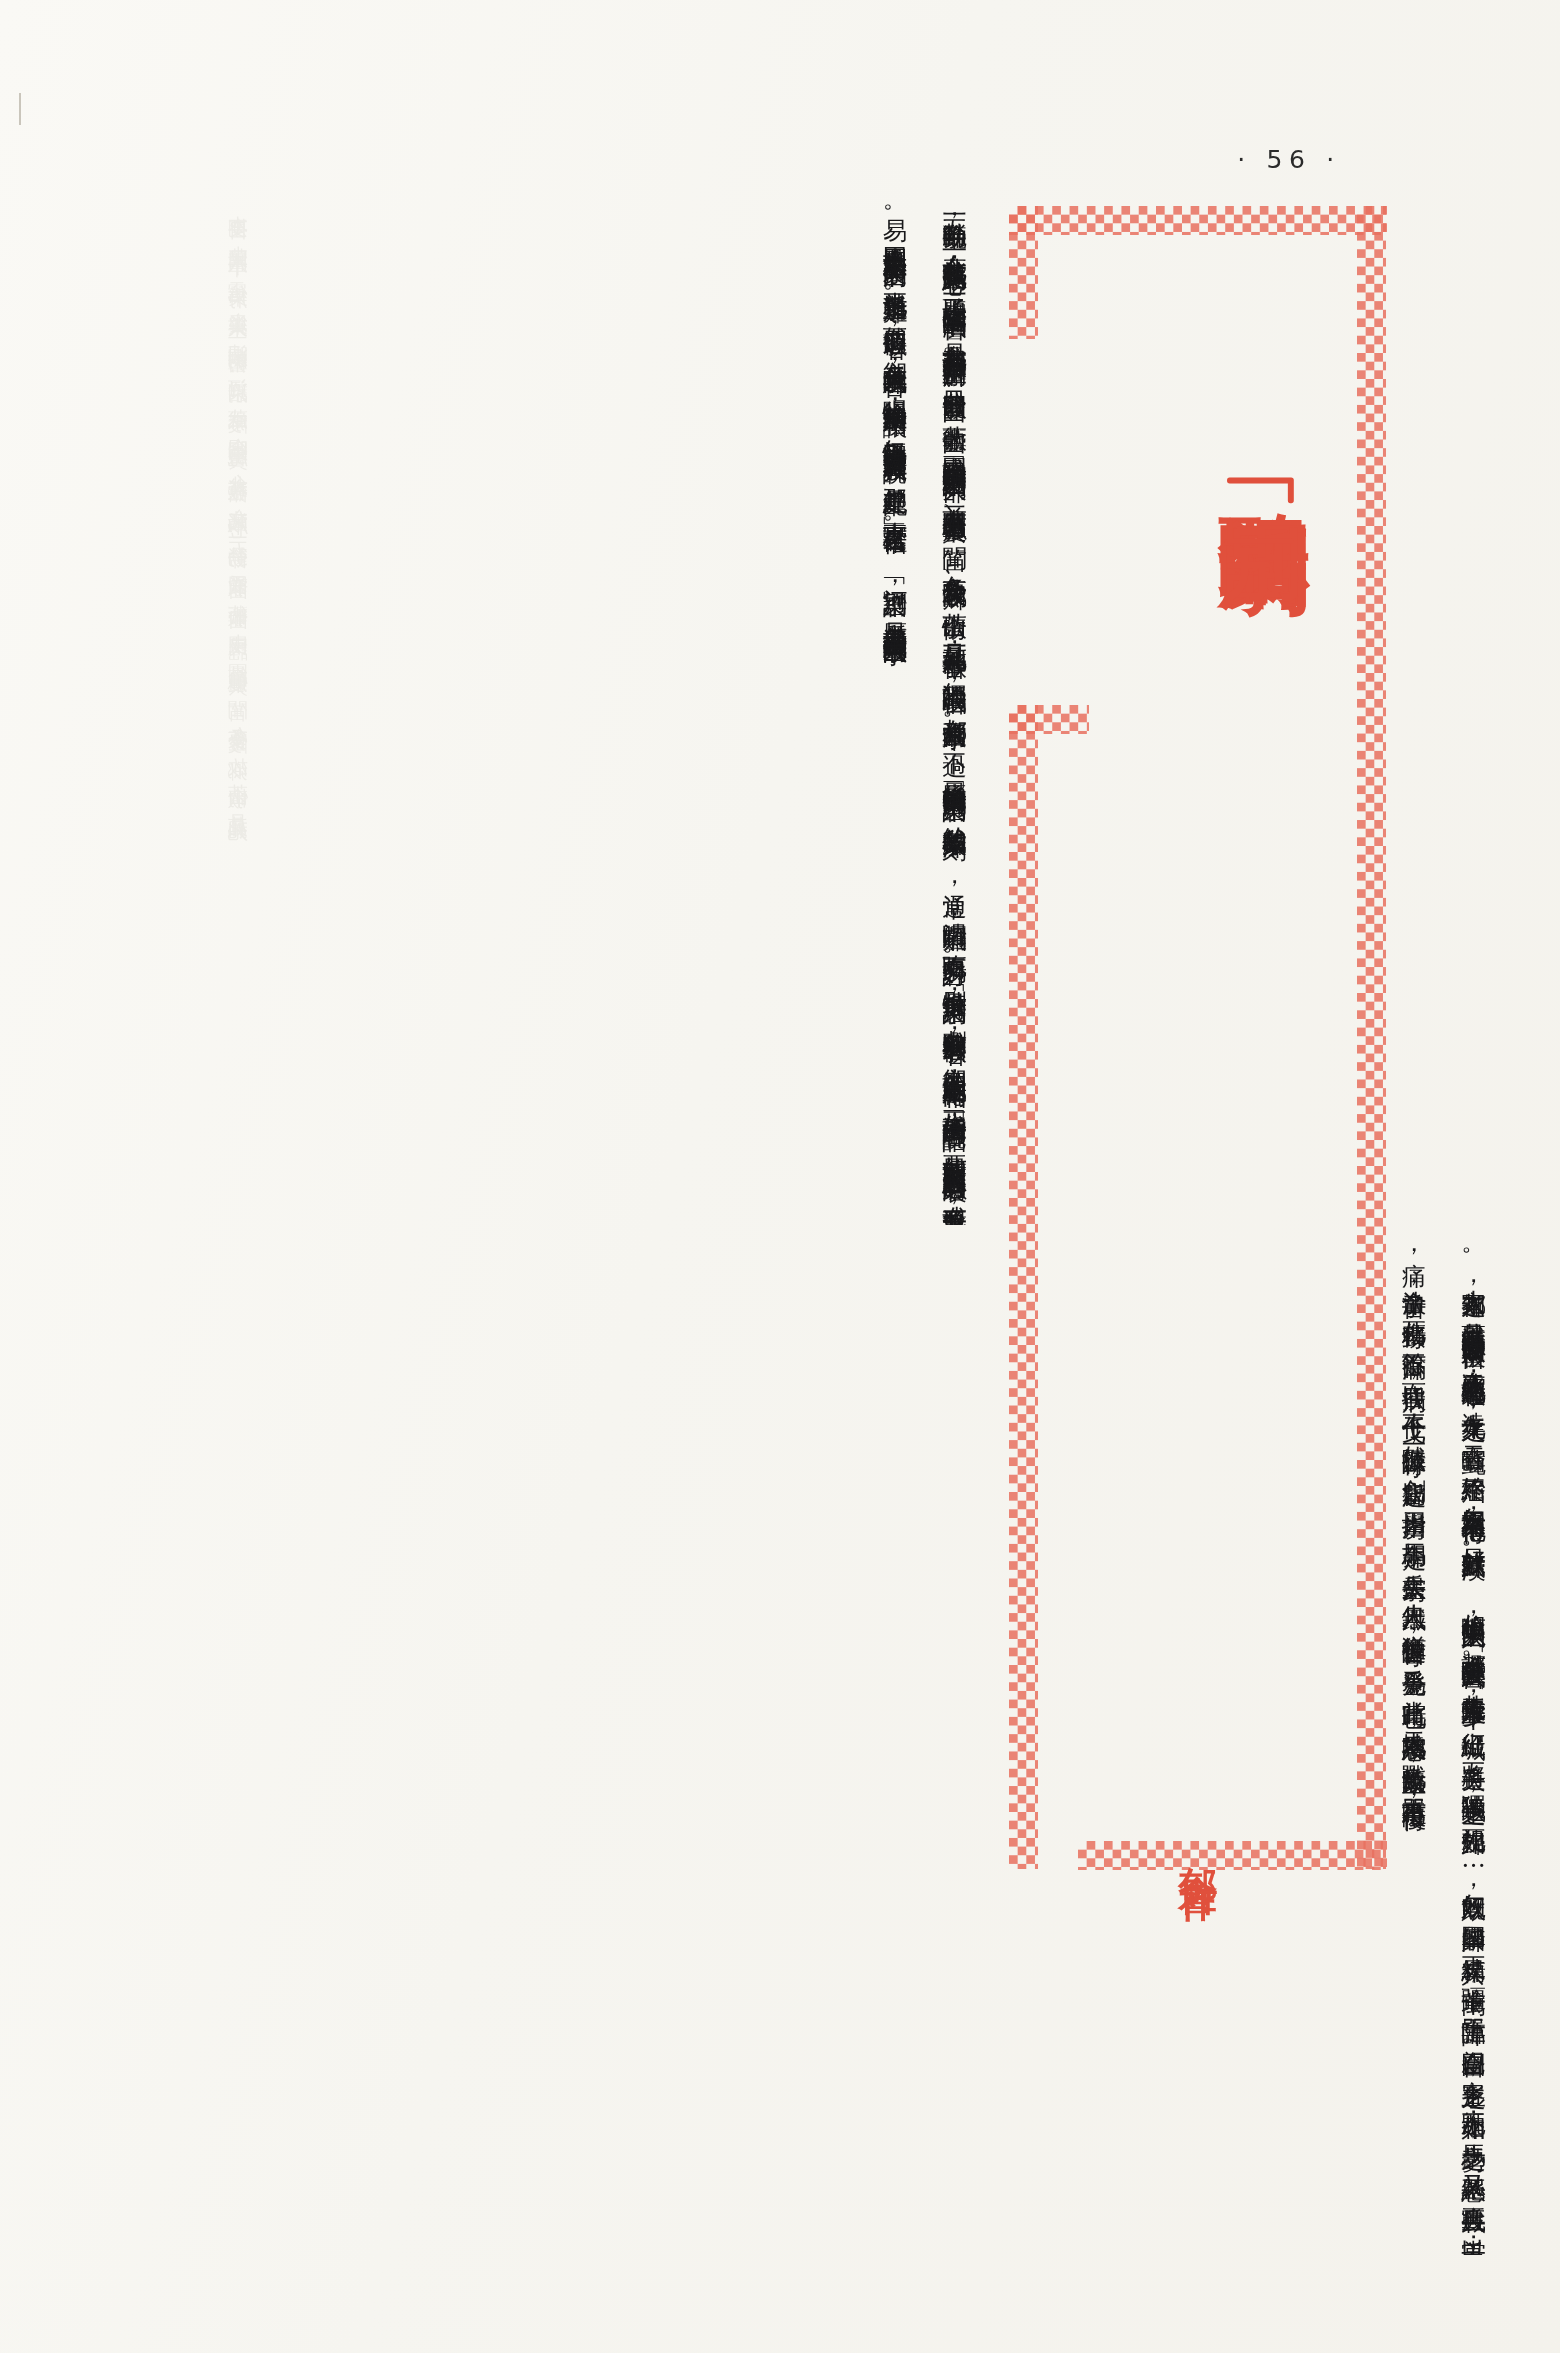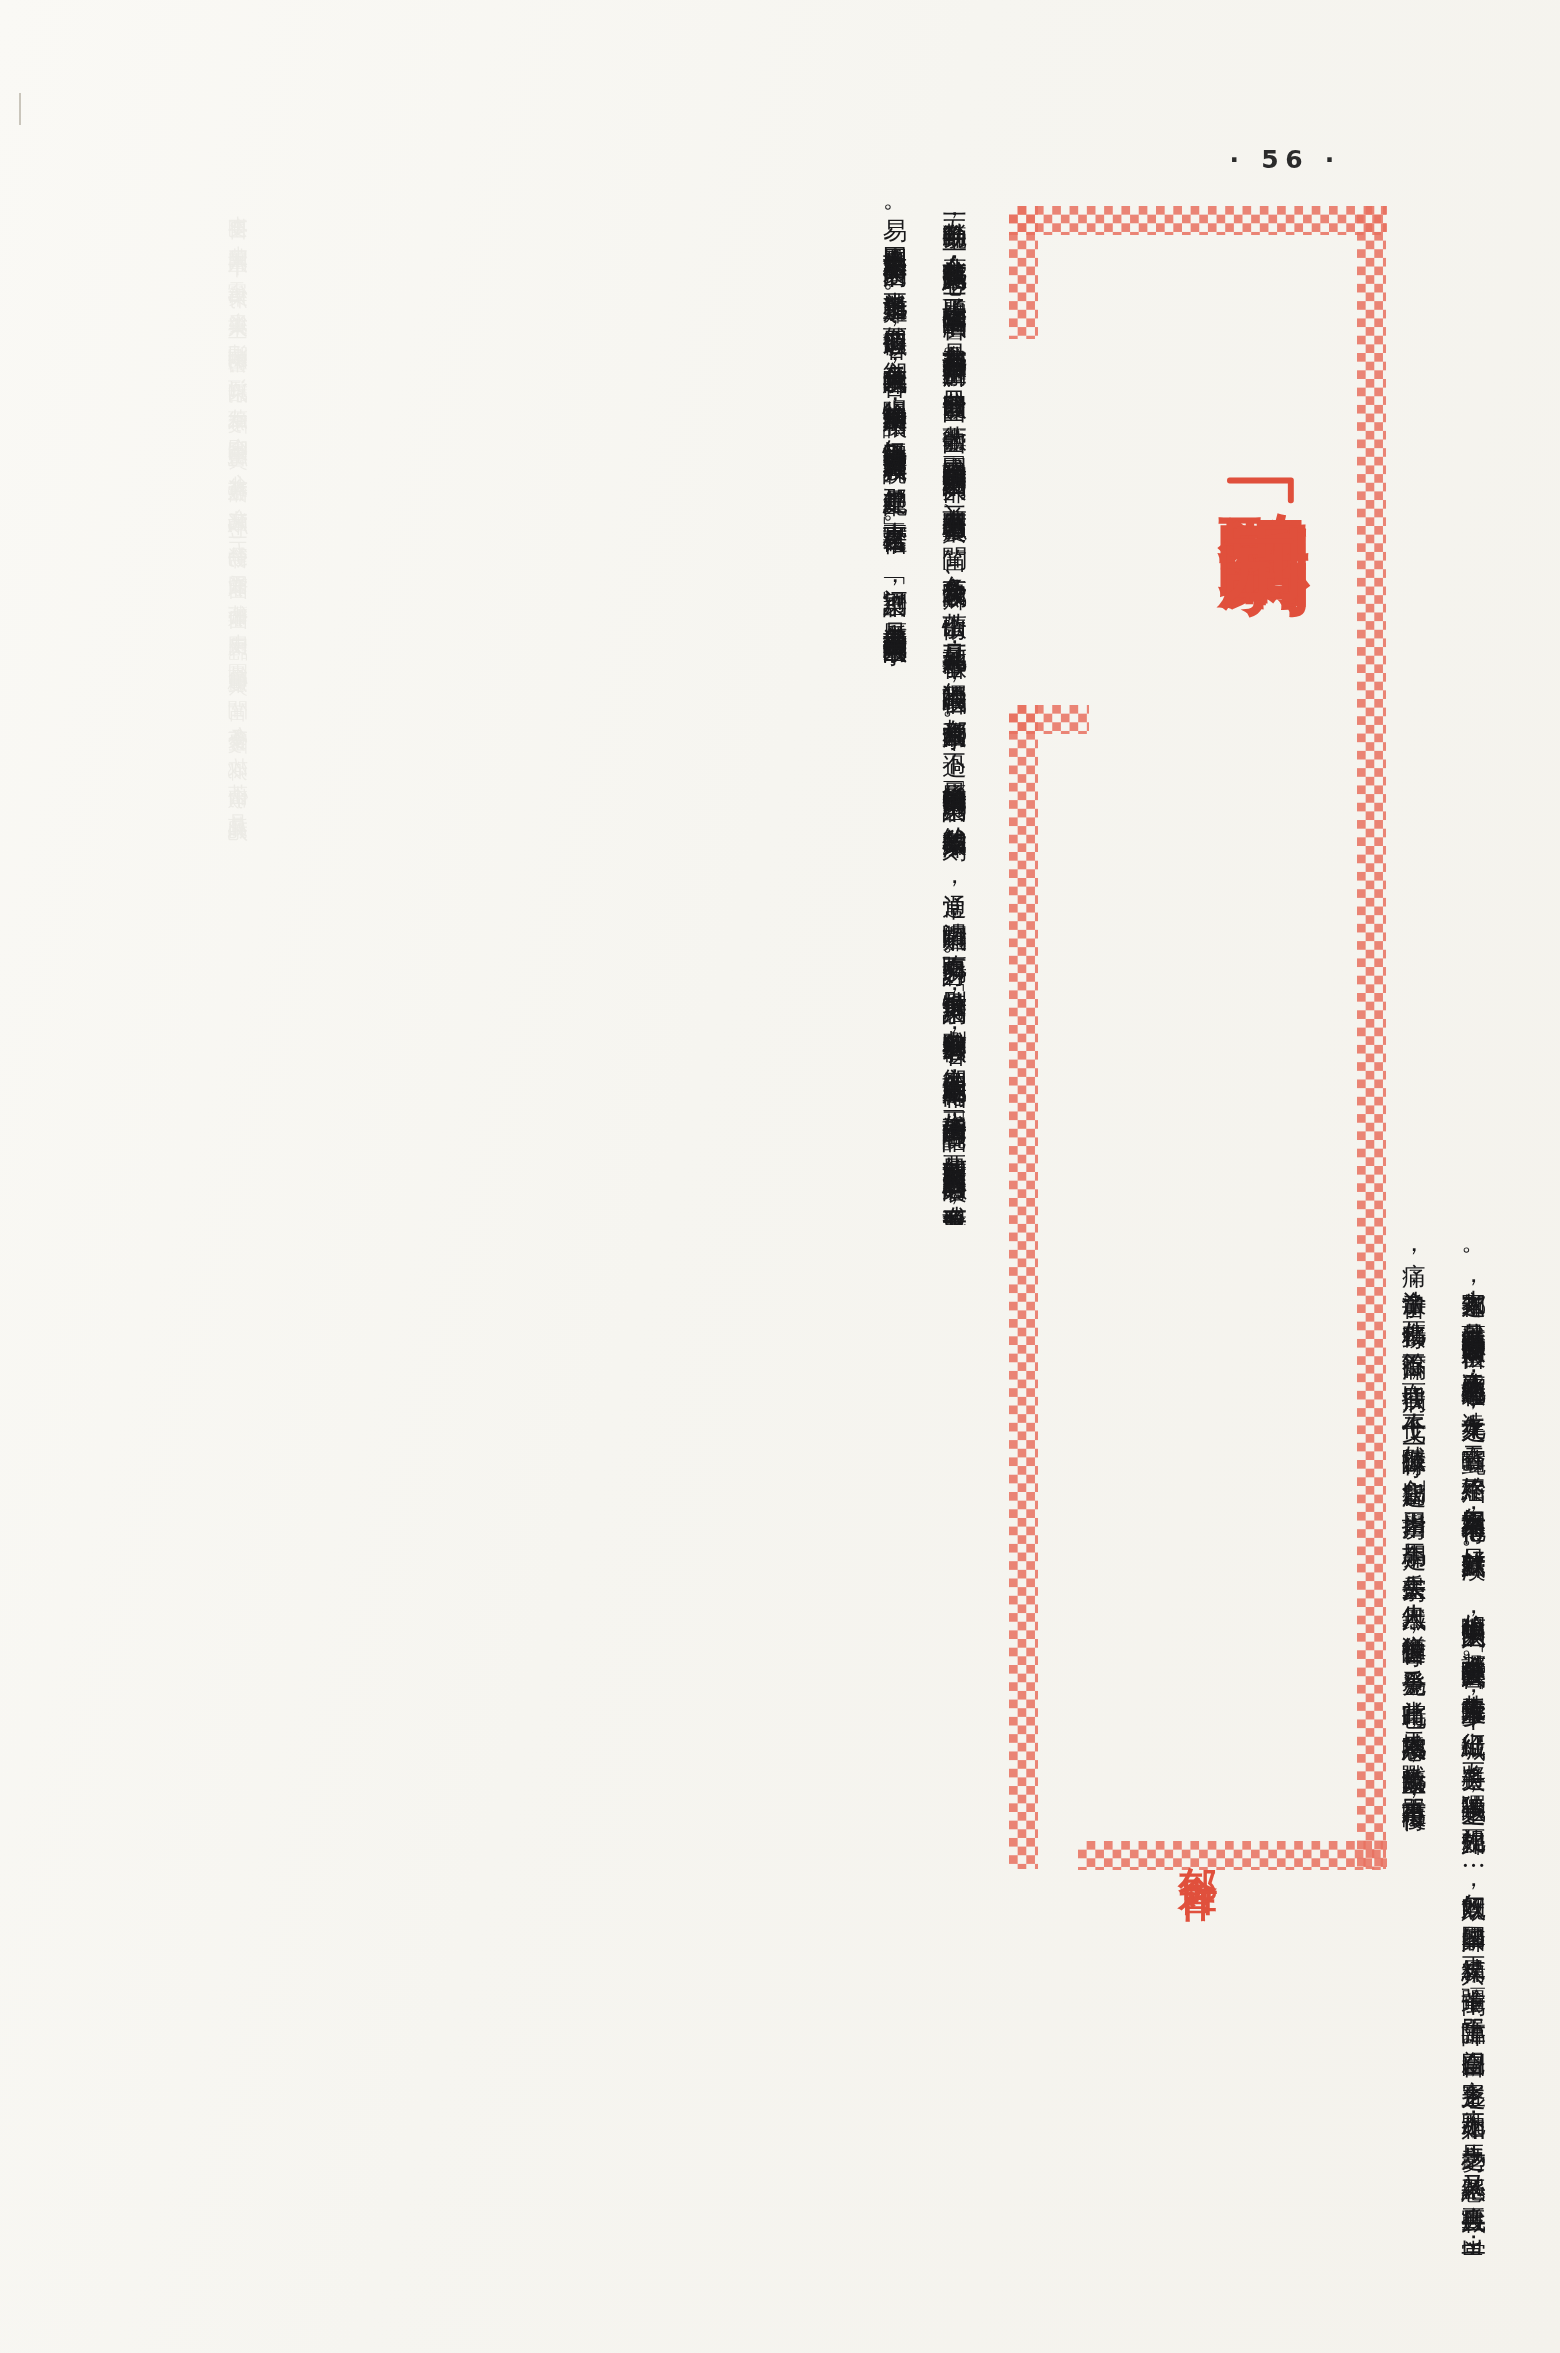--- a/index.html
+++ b/index.html
@@ -54,21 +54,21 @@
 
   
   .page-number {
     position: absolute;
     top: 145px;
     right: 220px;
     font-size: 25px;
     letter-spacing: 6.7px;
     color: #2b2b2b;
     font-family: "DejaVu Sans", "Liberation Sans", sans-serif;
-    font-weight: bold;
+    font-weight: normal;
   }
 
   
   .deco {
     position: absolute;
     pointer-events: none;
   }
   .checker {
     background-image:
       repeating-conic-gradient(#e8705f 0% 25%, rgba(255,255,255,0) 0% 50%);

